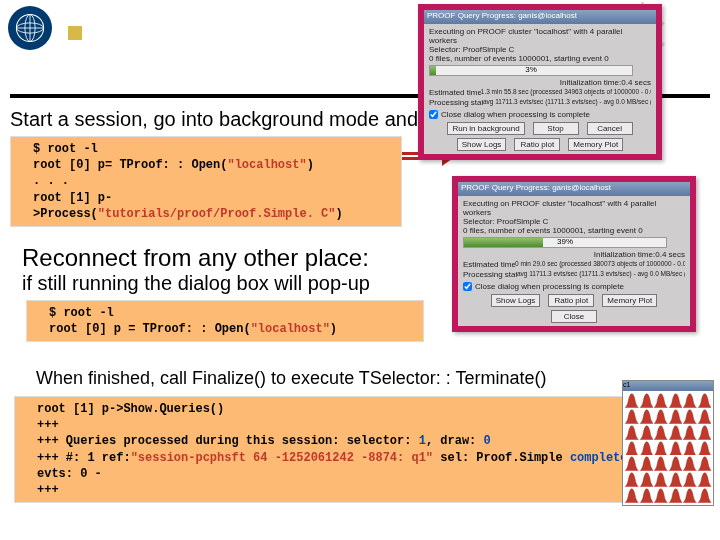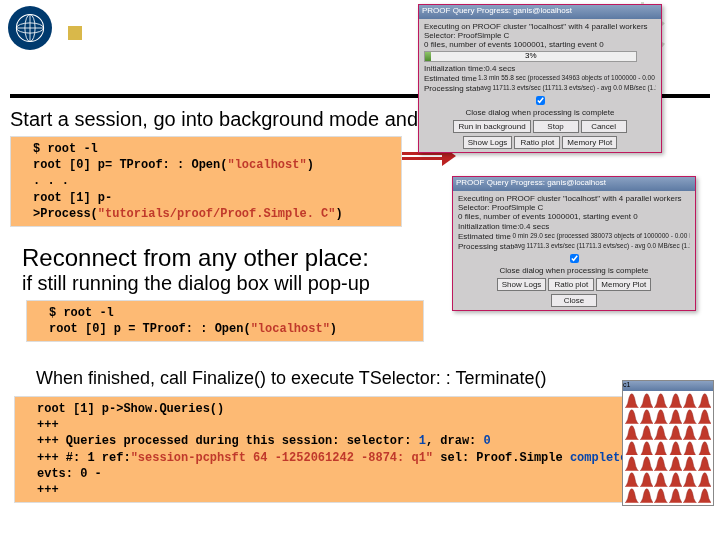--- a/index.html
+++ b/index.html
@@ -46,43 +46,43 @@
   .arrow .shaft {
     position:absolute; top:2px; left:0; width:40px; height:8px;
     border-top: 3px solid #b22; border-bottom: 3px solid #b22;
   }
   .arrow .head {
     position:absolute; top:-4px; left:40px; width:0; height:0;
     border-left: 14px solid #b22; border-top: 10px solid transparent; border-bottom: 10px solid transparent;
   }
   
   .dlg {
-    position:absolute; background:#cfcdce; border:1px solid #be185d; font-size:8px;
+    position:absolute; background:#cfcdce; border:6px solid #be185d; font-size:8px;
     box-shadow: 2px 2px 4px rgba(0,0,0,0.3);
   }
   .dlg .titlebar {
     height:14px; background: linear-gradient(#8aa1c2,#5d7aa3);
     color:#fff; font-size:8px; padding:1px 3px; white-space:nowrap; overflow:hidden;
   }
   .dlg .body { padding:3px 5px; color:#222; }
   .dlg .bar-wrap {
     width: 92%; height: 11px; background:#efefef; border:1px solid #999; margin:2px 0; position:relative;
   }
   .dlg .bar-fill { height:100%; background: linear-gradient(#8fc36a,#4e8c2e); }
   .dlg .bar-label {
     position:absolute; top:-1px; left:0; width:100%; text-align:center; font-size:8px; color:#000;
   }
-  .dlg .row { display:flex; justify-content:flex-start; margin:1px 0; }
+  .dlg .row { display:flex; justify-content:flex-end; margin:1px 0; }
   .dlg .row span { white-space:nowrap; overflow:hidden; }
-  .dlg .btns { display:flex; gap:2px; justify-content:center; margin-top:3px; flex-wrap:wrap; }
+  .dlg .btns { display:flex; gap:8px; justify-content:center; margin-top:3px; flex-wrap:wrap; }
   .dlg .btn {
     background:#eceaec; border:1px solid #777; padding:1px 4px; font-size:8px;
     min-width:46px; text-align:center;
   }
-  .dlg .chk { display:flex; align-items:center; gap:3px; margin-top:3px;flex-direction:column; }
+  .dlg .chk { display:flex; align-items:center; gap:3px; margin-top:3px; }
   .dlg .chk input { width:9px; height:9px; }
   .dlg1 { top: 4px; left: 418px; width: 244px; }
   .dlg2 { top: 176px; left: 452px; width: 244px; }
   .hist-panel {
     position:absolute; top: 380px; left: 622px; width: 92px; height: 126px;
     background:#fff; border:1px solid #888;
   }
   .hist-panel .titlebar {
     height:10px; background: linear-gradient(#8aa1c2,#5d7aa3); font-size:7px;
   }
@@ -195,20 +195,24 @@
     </div>
   </div>
 </div>
 
 <div class="dlg dlg2">
   <div class="titlebar">PROOF Query Progress: ganis@localhost</div>
   <div class="body">
     <div>Executing on PROOF cluster "localhost" with 4 parallel workers</div>
     <div>Selector: ProofSimple C</div>
     <div>0 files, number of events 1000001, starting event 0</div>
+    <div class="bar-wrap">
+      <div class="bar-fill" style="width:39%"></div>
+      <div class="bar-label">39%</div>
+    </div>
     <div class="row">
         <span>Initialization time:</span>
         <span>0.4 secs</span>
       </div>
     <div class="row">
         <span>Estimated time left:</span>
         <span style="font-size:6.5px">0 min 29.0 sec (processed 380073 objects of 1000000 - 0.00 MB of 0.00 MB)</span>
       </div>
     <div class="row">
         <span>Processing status:</span>

